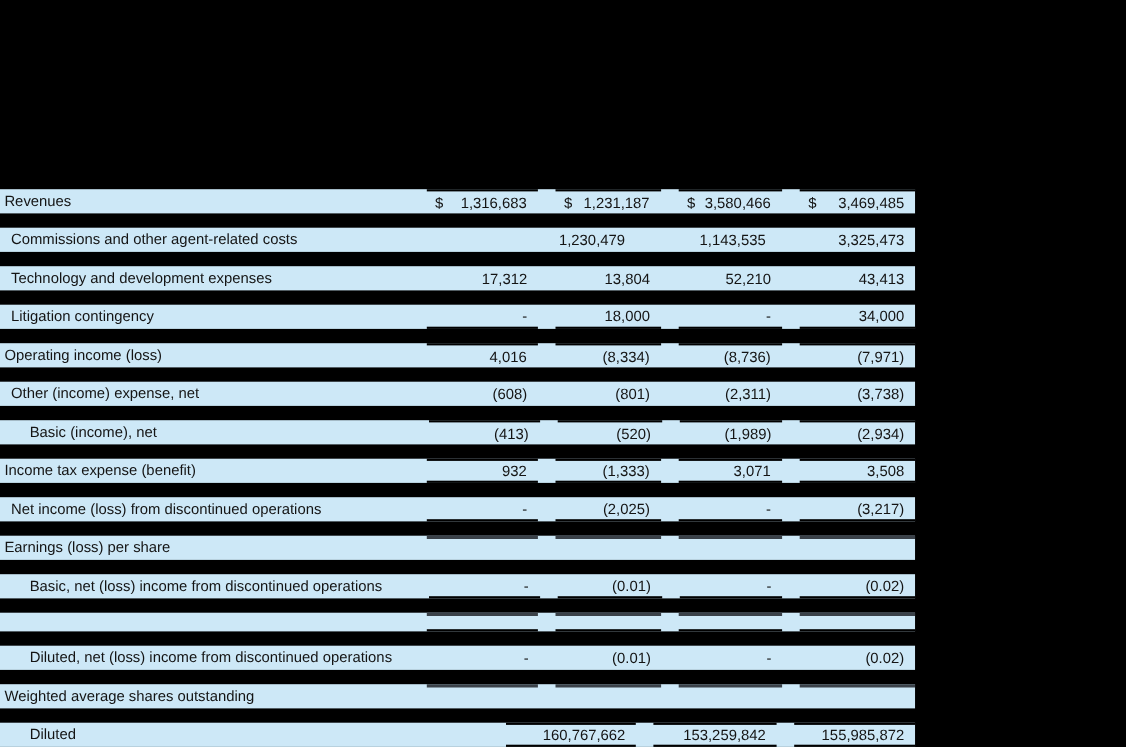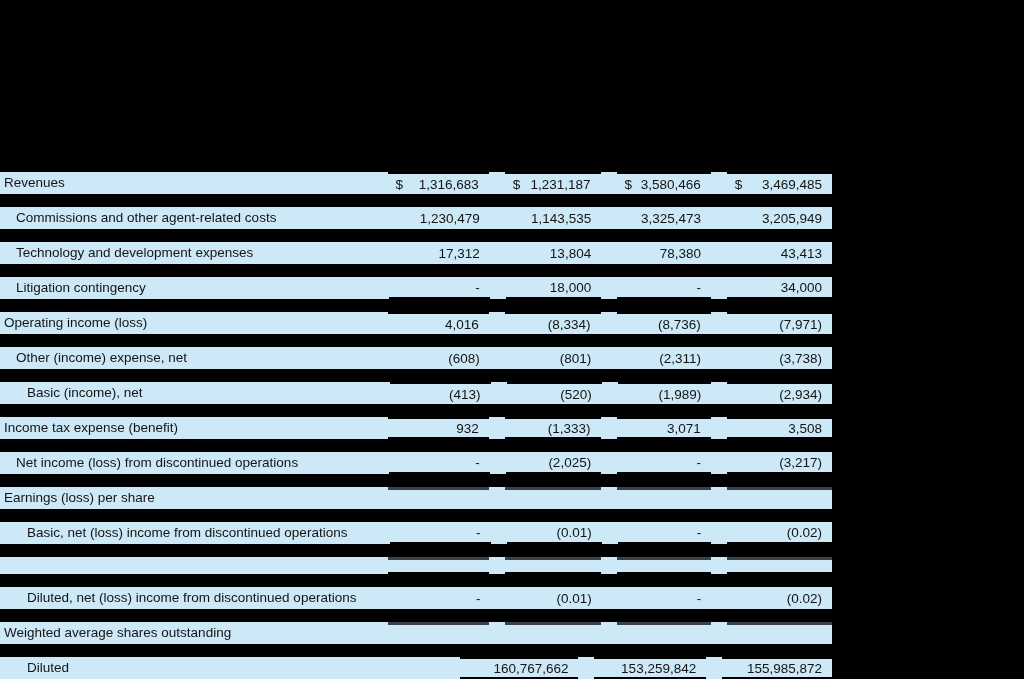--- a/index.html
+++ b/index.html
@@ -22,21 +22,21 @@
   .row:last-child{margin-bottom:4px;}
   .row-label{
     width:487px;
     box-sizing:border-box;
     font-size:13.5px;
     line-height:21px;
     white-space:nowrap;
     overflow:hidden;
   }
   .ind0{padding-left:4px;}
-  .ind1{padding-left:16px;}
+  .ind1{padding-left:10px;}
   .ind2{padding-left:27px;}
   .cell{
     position:relative;
     box-sizing:border-box;
     height:100%;
     display:flex;
     align-items:center;
     justify-content:flex-end;
     padding-right:10px;
     font-size:13.5px;
@@ -86,34 +86,31 @@
         <div class="row-label ind1">Commissions and other agent-related costs</div>
         <div class="cell c1">
           <span>1,230,479</span>
         </div>
         <div class="cell c2">
           <span>1,143,535</span>
         </div>
         <div class="cell c3">
           <span>3,325,473</span>
         </div>
-        <div class="cell c4">
-          <span>3,205,949</span>
-        </div>
       </div>
       <div class="row">
         <div class="row-label ind1">Technology and development expenses</div>
         <div class="cell c1">
           <span>17,312</span>
         </div>
         <div class="cell c2">
           <span>13,804</span>
         </div>
         <div class="cell c3">
-          <span>78,380</span>
+          <span>52,210</span>
         </div>
         <div class="cell c4">
           <span>43,413</span>
         </div>
       </div>
       <div class="row bb-black">
         <div class="row-label ind1">Litigation contingency</div>
         <div class="cell c1">
           <span>-</span>
         </div>

